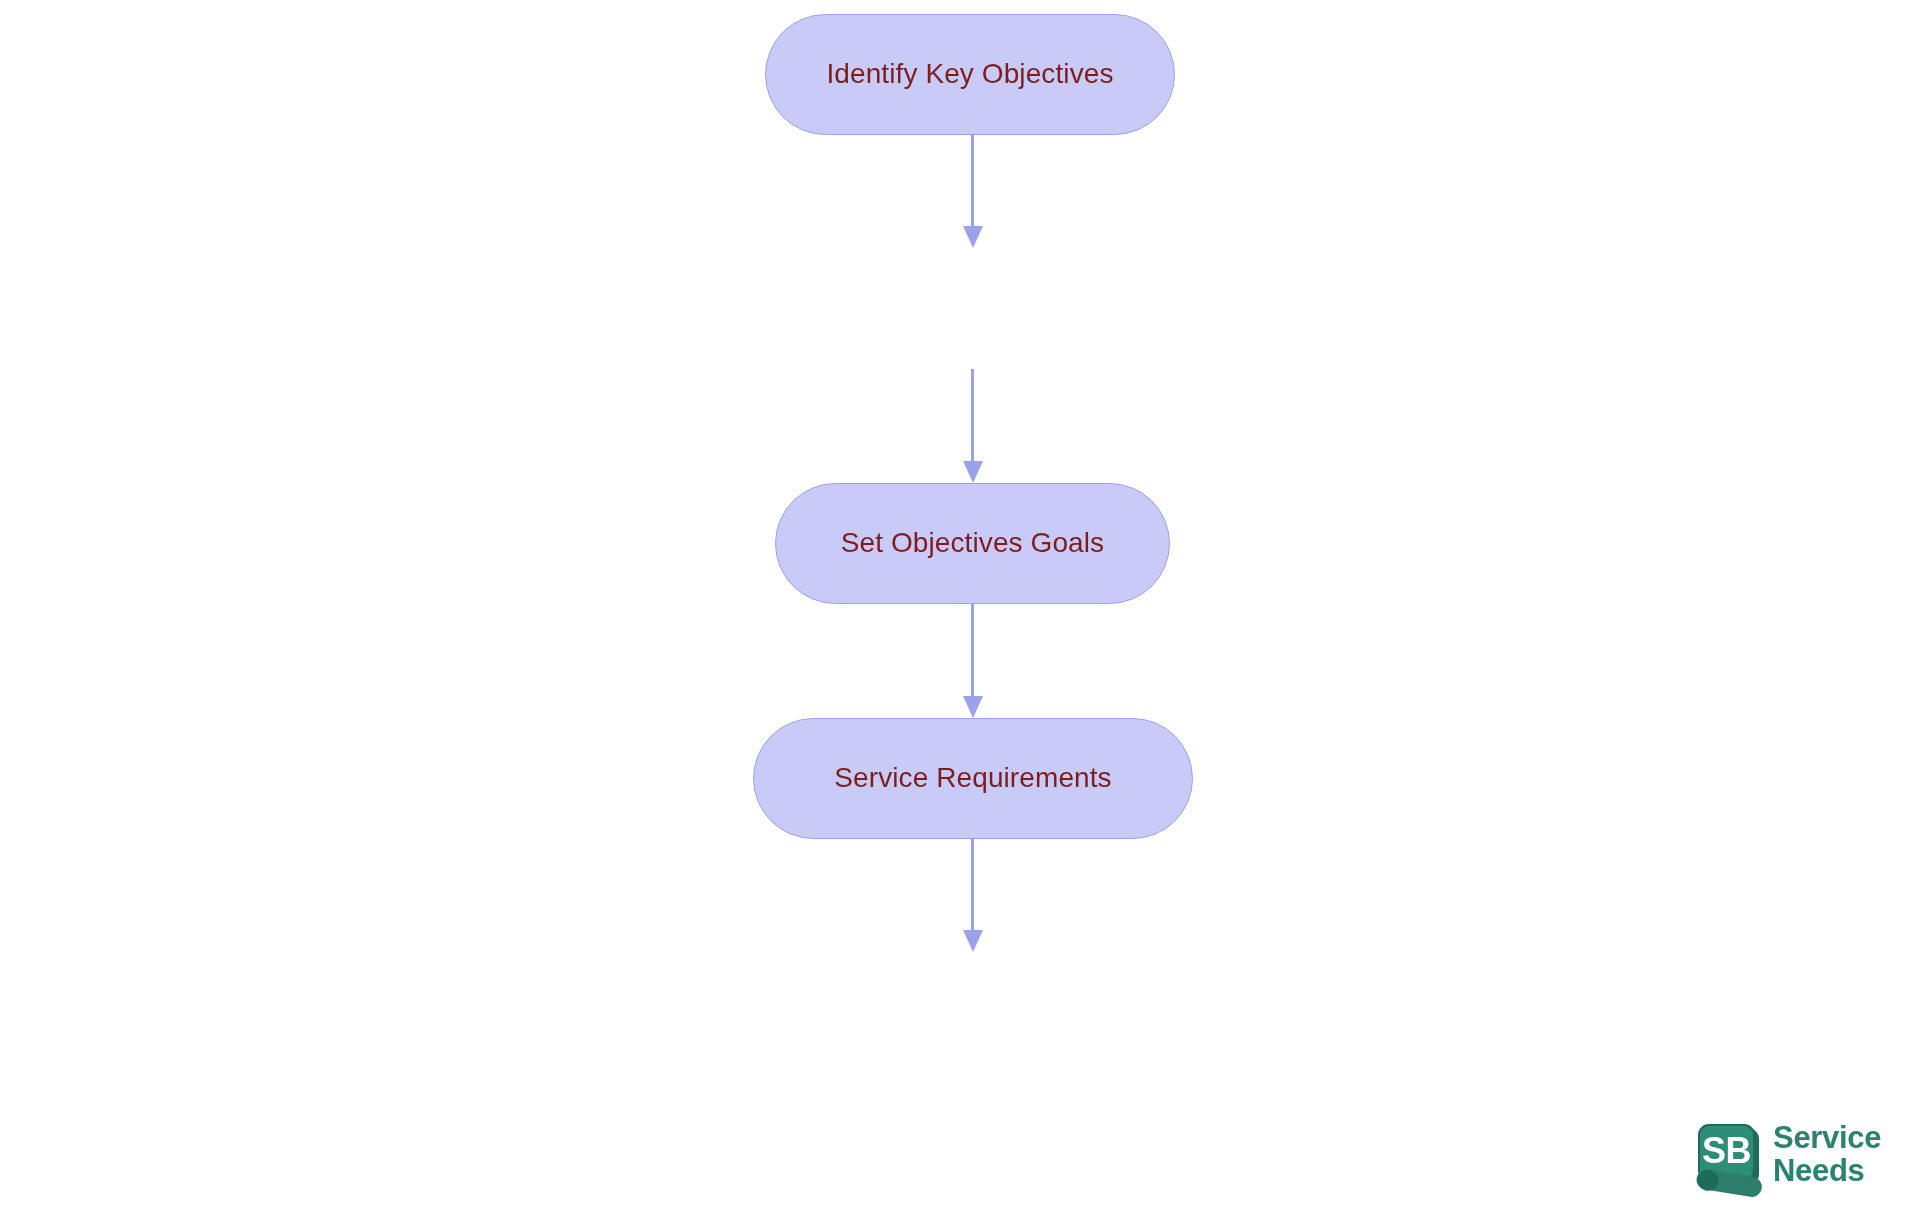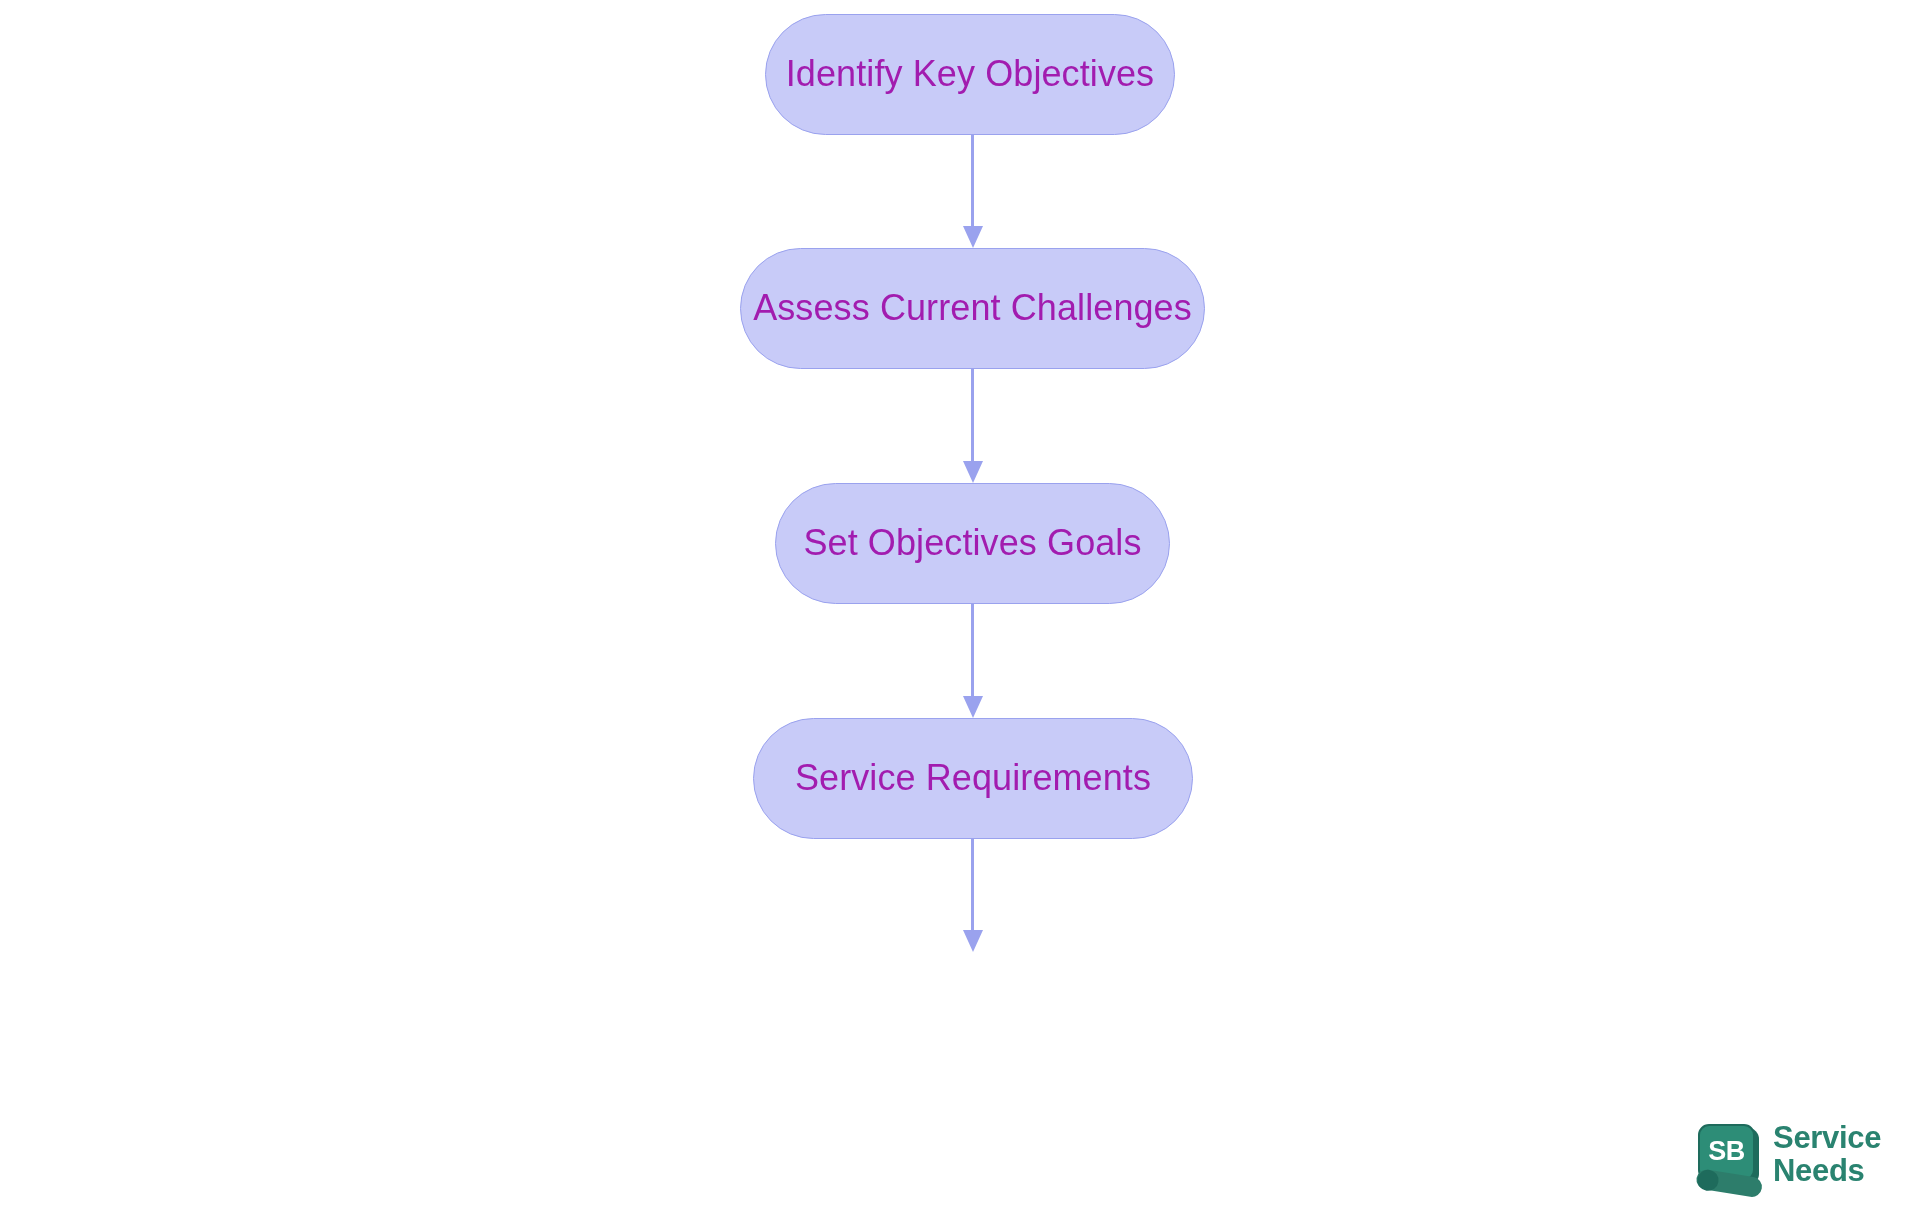--- a/index.html
+++ b/index.html
@@ -25,23 +25,23 @@
 
   .flow-node {
     position: absolute;
     box-sizing: border-box;
     background: #c8cbf8;
     border: 1.6px solid #9aa2ee;
     border-radius: 64px;
     display: flex;
     align-items: center;
     justify-content: center;
-    color: #a21caf;
-    font-family: "Liberation Sans", sans-serif;
-    font-size: 36px;
+    color: #7f1d1d;
+    font-family: "Liberation Sans", sans-serif;
+    font-size: 28px;
     font-weight: 400;
     letter-spacing: 0.1px;
     white-space: nowrap;
   }
 
   .node-label {
     display: block;
     line-height: 1;
     padding-bottom: 2px;
   }
@@ -101,21 +101,21 @@
     background: #2d8d77;
     border: 2.5px solid #1e6b5c;
     box-sizing: border-box;
     display: flex;
     align-items: center;
     justify-content: center;
   }
   .logo-mark-text {
     color: #ffffff;
     font-family: "Liberation Sans", sans-serif;
-    font-size: 27px;
+    font-size: 36px;
     font-weight: bold;
     letter-spacing: -0.5px;
     line-height: 1;
     padding-bottom: 2px;
   }
   .logo-roll {
     position: absolute;
     left: -3px;
     bottom: -2px;
     width: 66px;
@@ -149,23 +149,20 @@
 </style>
 </head>
 <body>
 
 <div id="flowchart-canvas">
 
   <div class="flow-node" id="node-n1" style="left: 765px; top: 14px; width: 410px; height: 121px;">
     <span class="node-label">Identify Key Objectives</span>
   </div>
 
-  <div class="flow-node" id="node-n2" style="left: 740px; top: 248px; width: 465px; height: 121px;">
-    <span class="node-label">Assess Current Challenges</span>
-  </div>
 
   <div class="flow-node" id="node-n3" style="left: 775px; top: 483px; width: 395px; height: 121px;">
     <span class="node-label">Set Objectives Goals</span>
   </div>
 
   <div class="flow-node" id="node-n4" style="left: 753px; top: 718px; width: 440px; height: 121px;">
     <span class="node-label">Service Requirements</span>
   </div>
 
 

